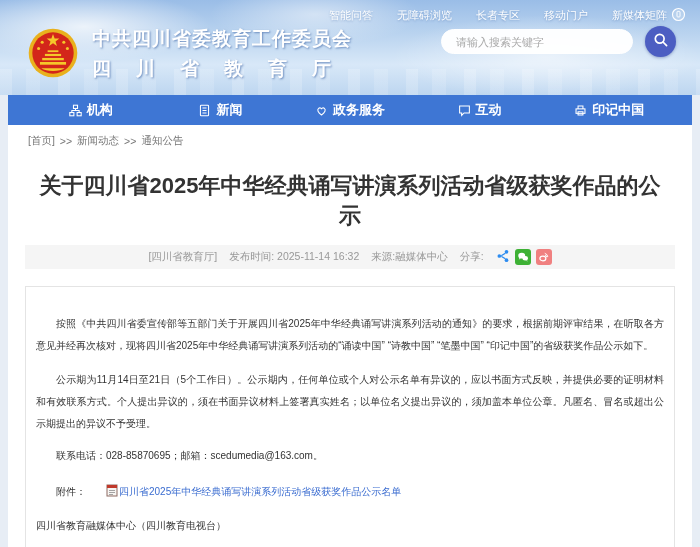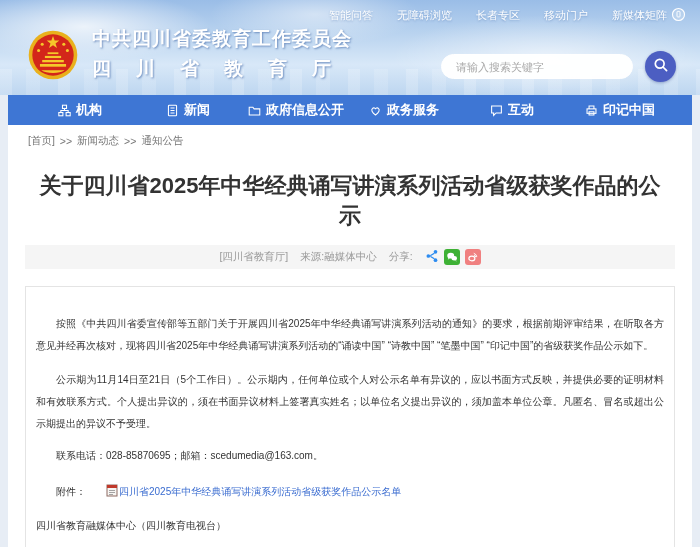--- a/index.html
+++ b/index.html
@@ -17,21 +17,21 @@
       linear-gradient(180deg,#9abde7 0%,#b9d3ef 35%,#d8e8f8 68%,#bdd6f0 100%);
   }
   .banner::after { 
     content:""; position:absolute; left:0; right:0; bottom:0; height:26px; opacity:.35;
     background:repeating-linear-gradient(90deg, rgba(255,255,255,.55) 0 12px, rgba(176,204,236,.0) 12px 26px, rgba(255,255,255,.4) 26px 40px, rgba(176,204,236,.0) 40px 58px);
   }
   .topbar { position:relative; z-index:2; display:flex; justify-content:flex-end; align-items:center;
     gap:24px; padding:7px 14px 0 0; }
   .topbar a { color:#fff; font-size:11px; text-decoration:none; display:flex; align-items:center; gap:4px;
     text-shadow:0 1px 2px rgba(70,110,170,.45); }
-  .header-main { position:relative; z-index:2; display:flex; align-items:flex-end; padding:2px 24px 0 26px; }
+  .header-main { position:relative; z-index:2; display:flex; align-items:flex-start; padding:2px 24px 0 26px; }
   .emblem { width:54px; height:54px; flex:0 0 auto; }
   .org-titles { margin-left:12px; color:#fff; font-weight:bold;
     text-shadow:1px 1px 2px rgba(62,100,165,.65); }
   .org-line1 { font-size:19px; letter-spacing:1px; }
   .org-line2 { font-size:19px; letter-spacing:25px; margin-top:4px; white-space:nowrap; }
   .search-wrap { margin-left:auto; display:flex; align-items:center; }
   .search-input { width:192px; height:25px; border:1px solid #fff; border-radius:13px;
     background:rgba(255,255,255,.96); padding:0 14px; font-size:11px; color:#333; outline:none; }
   .search-input::placeholder { color:#a9a9a9; }
   .search-btn { width:31px; height:31px; border-radius:50%; border:none; background:#4c5ec2;
@@ -159,28 +159,20 @@
             <svg width="13" height="13" viewBox="0 0 16 16" fill="none" stroke="#fff" stroke-width="1.3">
               <rect x="3" y="1.5" width="10" height="13" rx="1"></rect>
               <path d="M5.5 5h5M5.5 8h5M5.5 11h5"></path>
             </svg>
           </span>
         <span>新闻</span>
       </a>
       <a href="#">
         <span>
             <svg width="13" height="13" viewBox="0 0 16 16" fill="none" stroke="#fff" stroke-width="1.3">
-              <path d="M1.5 13.5v-9.5h4.5l1.5 2h7v7.5z"></path>
-            </svg>
-          </span>
-        <span>政府信息公开</span>
-      </a>
-      <a href="#">
-        <span>
-            <svg width="13" height="13" viewBox="0 0 16 16" fill="none" stroke="#fff" stroke-width="1.3">
               <path d="M8 13.5C3.5 10.3 2.4 7.2 4.4 5.4 6 4 8 5.4 8 6.6 8 5.4 10 4 11.6 5.4c2 1.8.9 4.9-3.6 8.1z"></path>
             </svg>
           </span>
         <span>政务服务</span>
       </a>
       <a href="#">
         <span>
             <svg width="13" height="13" viewBox="0 0 16 16" fill="none" stroke="#fff" stroke-width="1.3">
               <path d="M2 2.5h12v8.5H7.5l-3 3v-3H2z"></path>
             </svg>
@@ -203,20 +195,21 @@
       <span>&gt;&gt;</span>
       <a href="#">新闻动态</a>
       <span>&gt;&gt;</span>
       <a href="#">通知公告</a>
     </div>
 
     <h1 class="article-title">关于四川省2025年中华经典诵写讲演系列活动省级获奖作品的公示</h1>
 
     <div class="meta">
       <span>[四川省教育厅]</span>
+      <span>发布时间: 2025-11-14 16:32</span>
       <span>来源:融媒体中心</span>
       <span>分享:</span>
       <span class="share-icons">
         <span>
           <svg width="14" height="14" viewBox="0 0 16 16" fill="#2d8cf0">
               <circle cx="12" cy="3.2" r="2.1"></circle>
               <circle cx="3.8" cy="8" r="2.1"></circle>
               <circle cx="12" cy="12.8" r="2.1"></circle>
               <path d="M5.5 7.1l4.8-2.9.8 1.3-4.8 2.9zM5.5 8.9l4.8 2.9.8-1.3-4.8-2.9z"></path>
             </svg>

